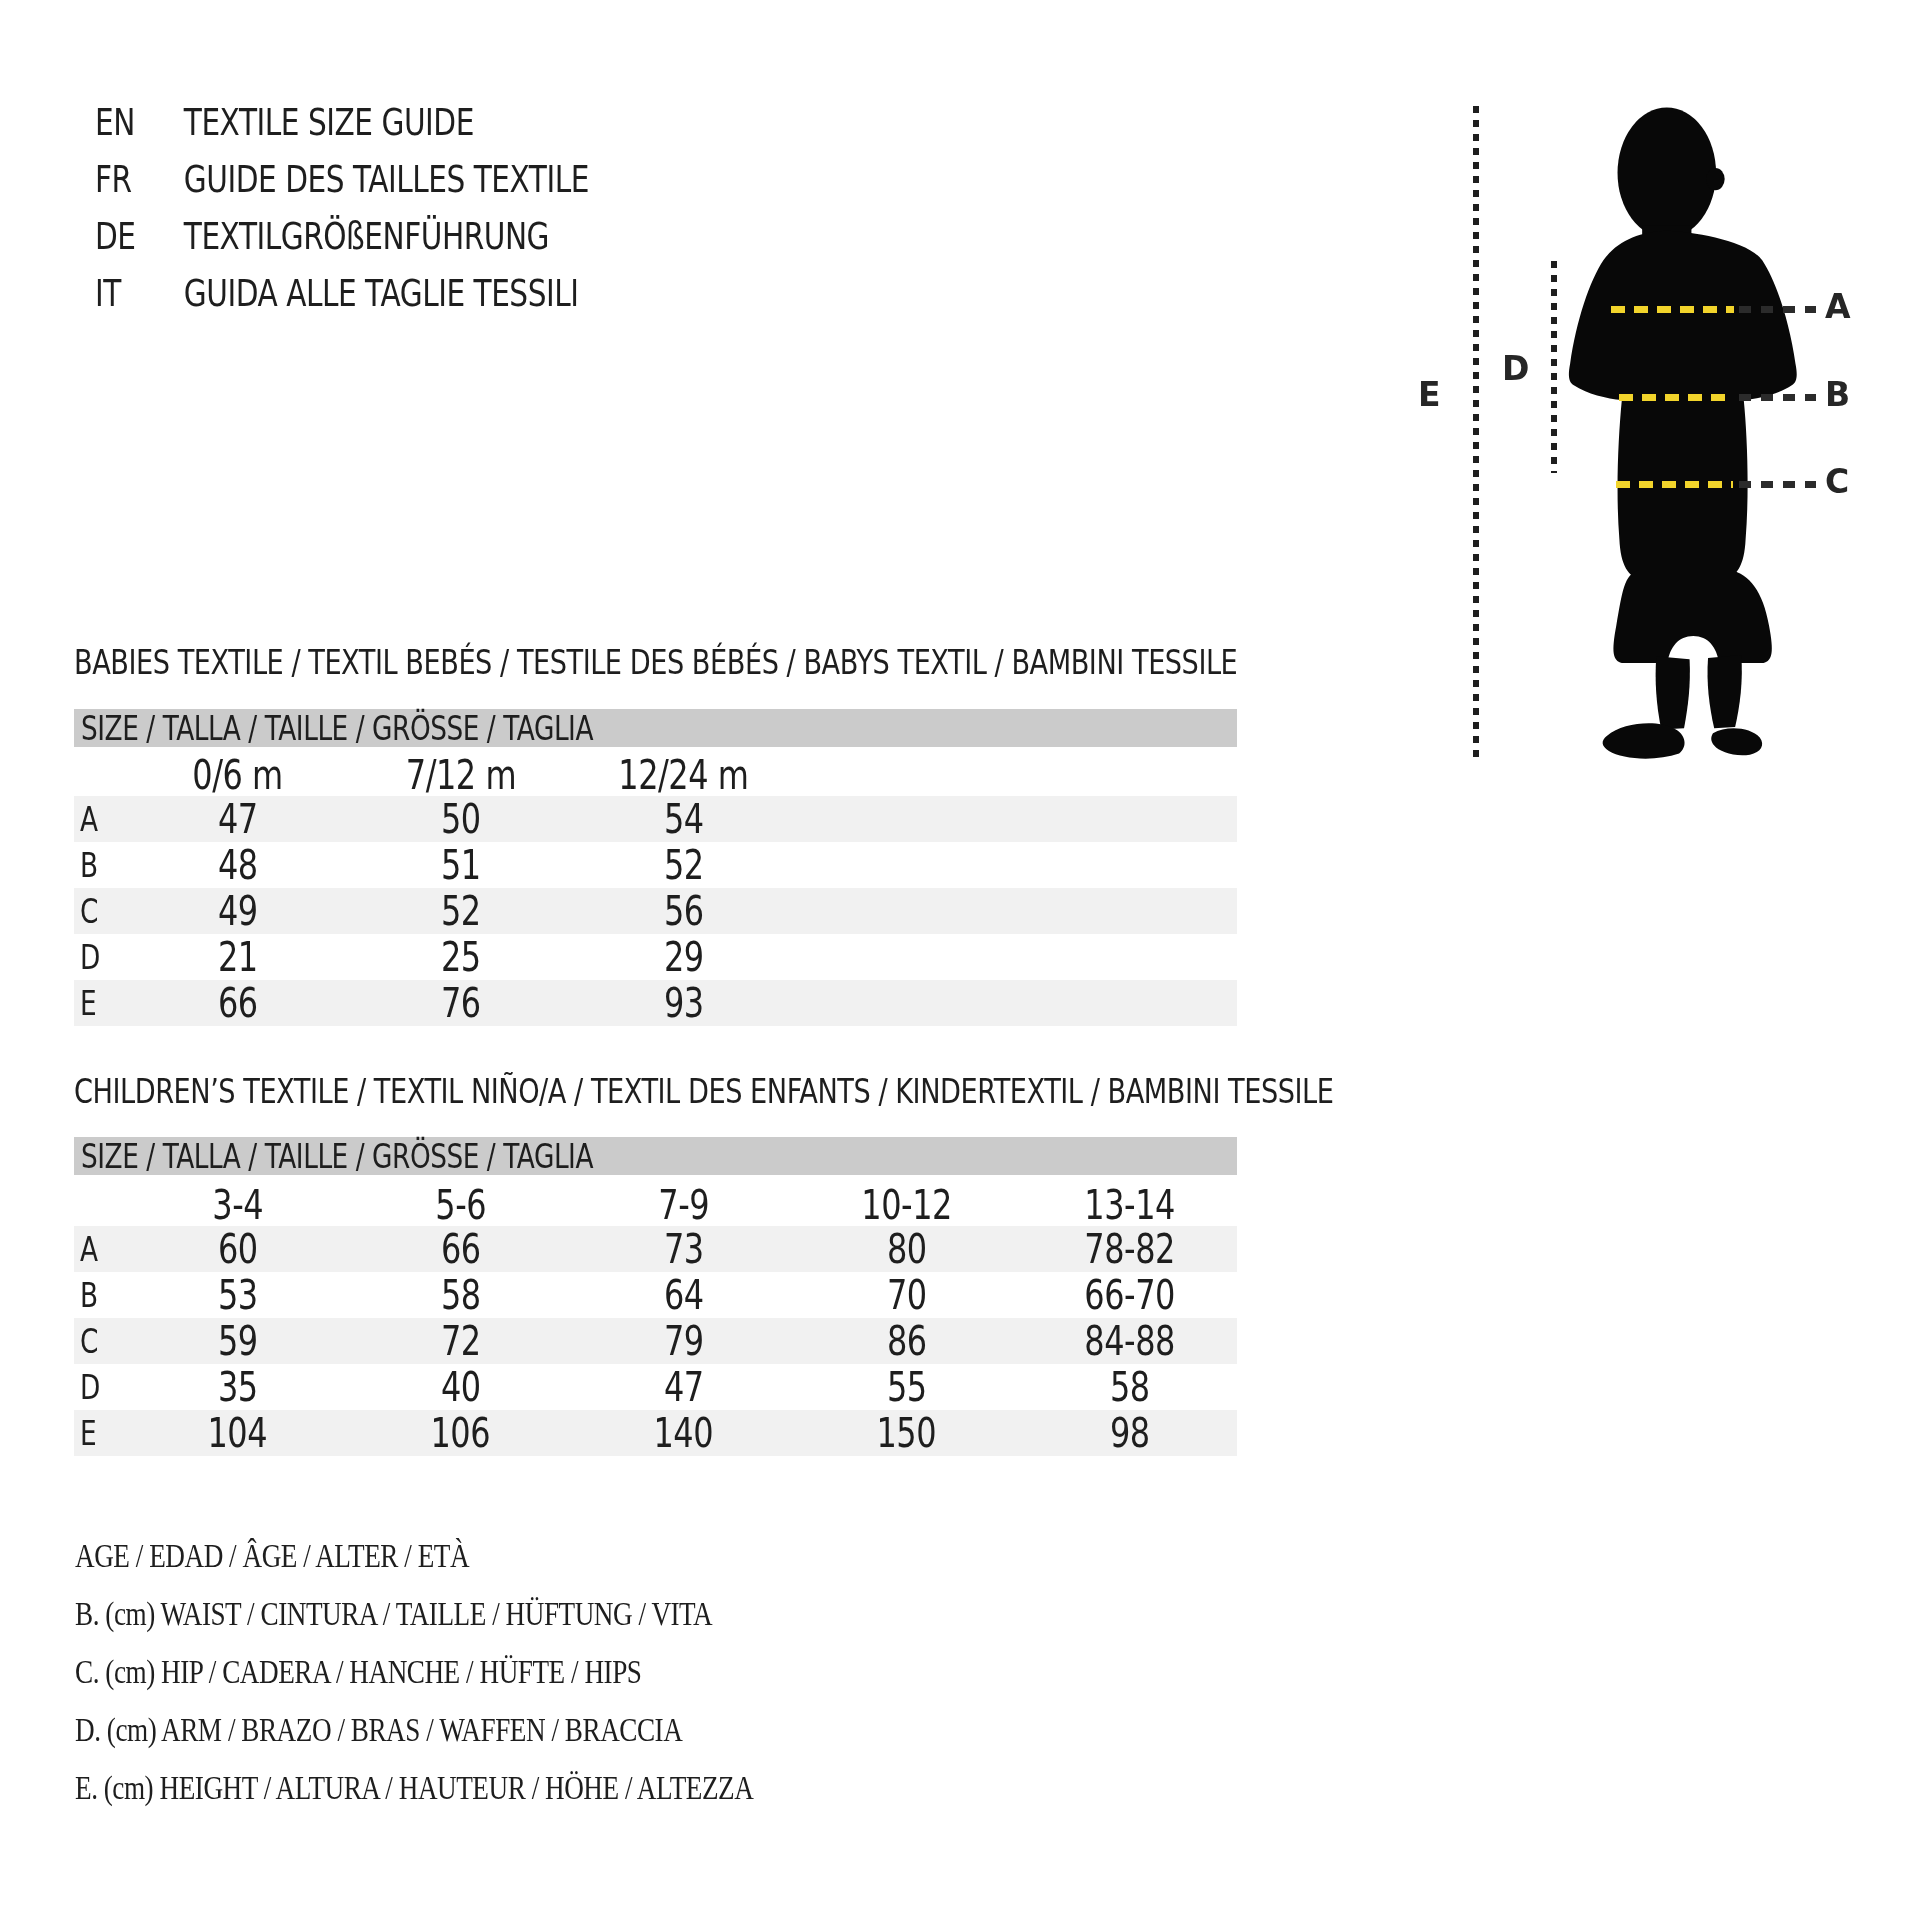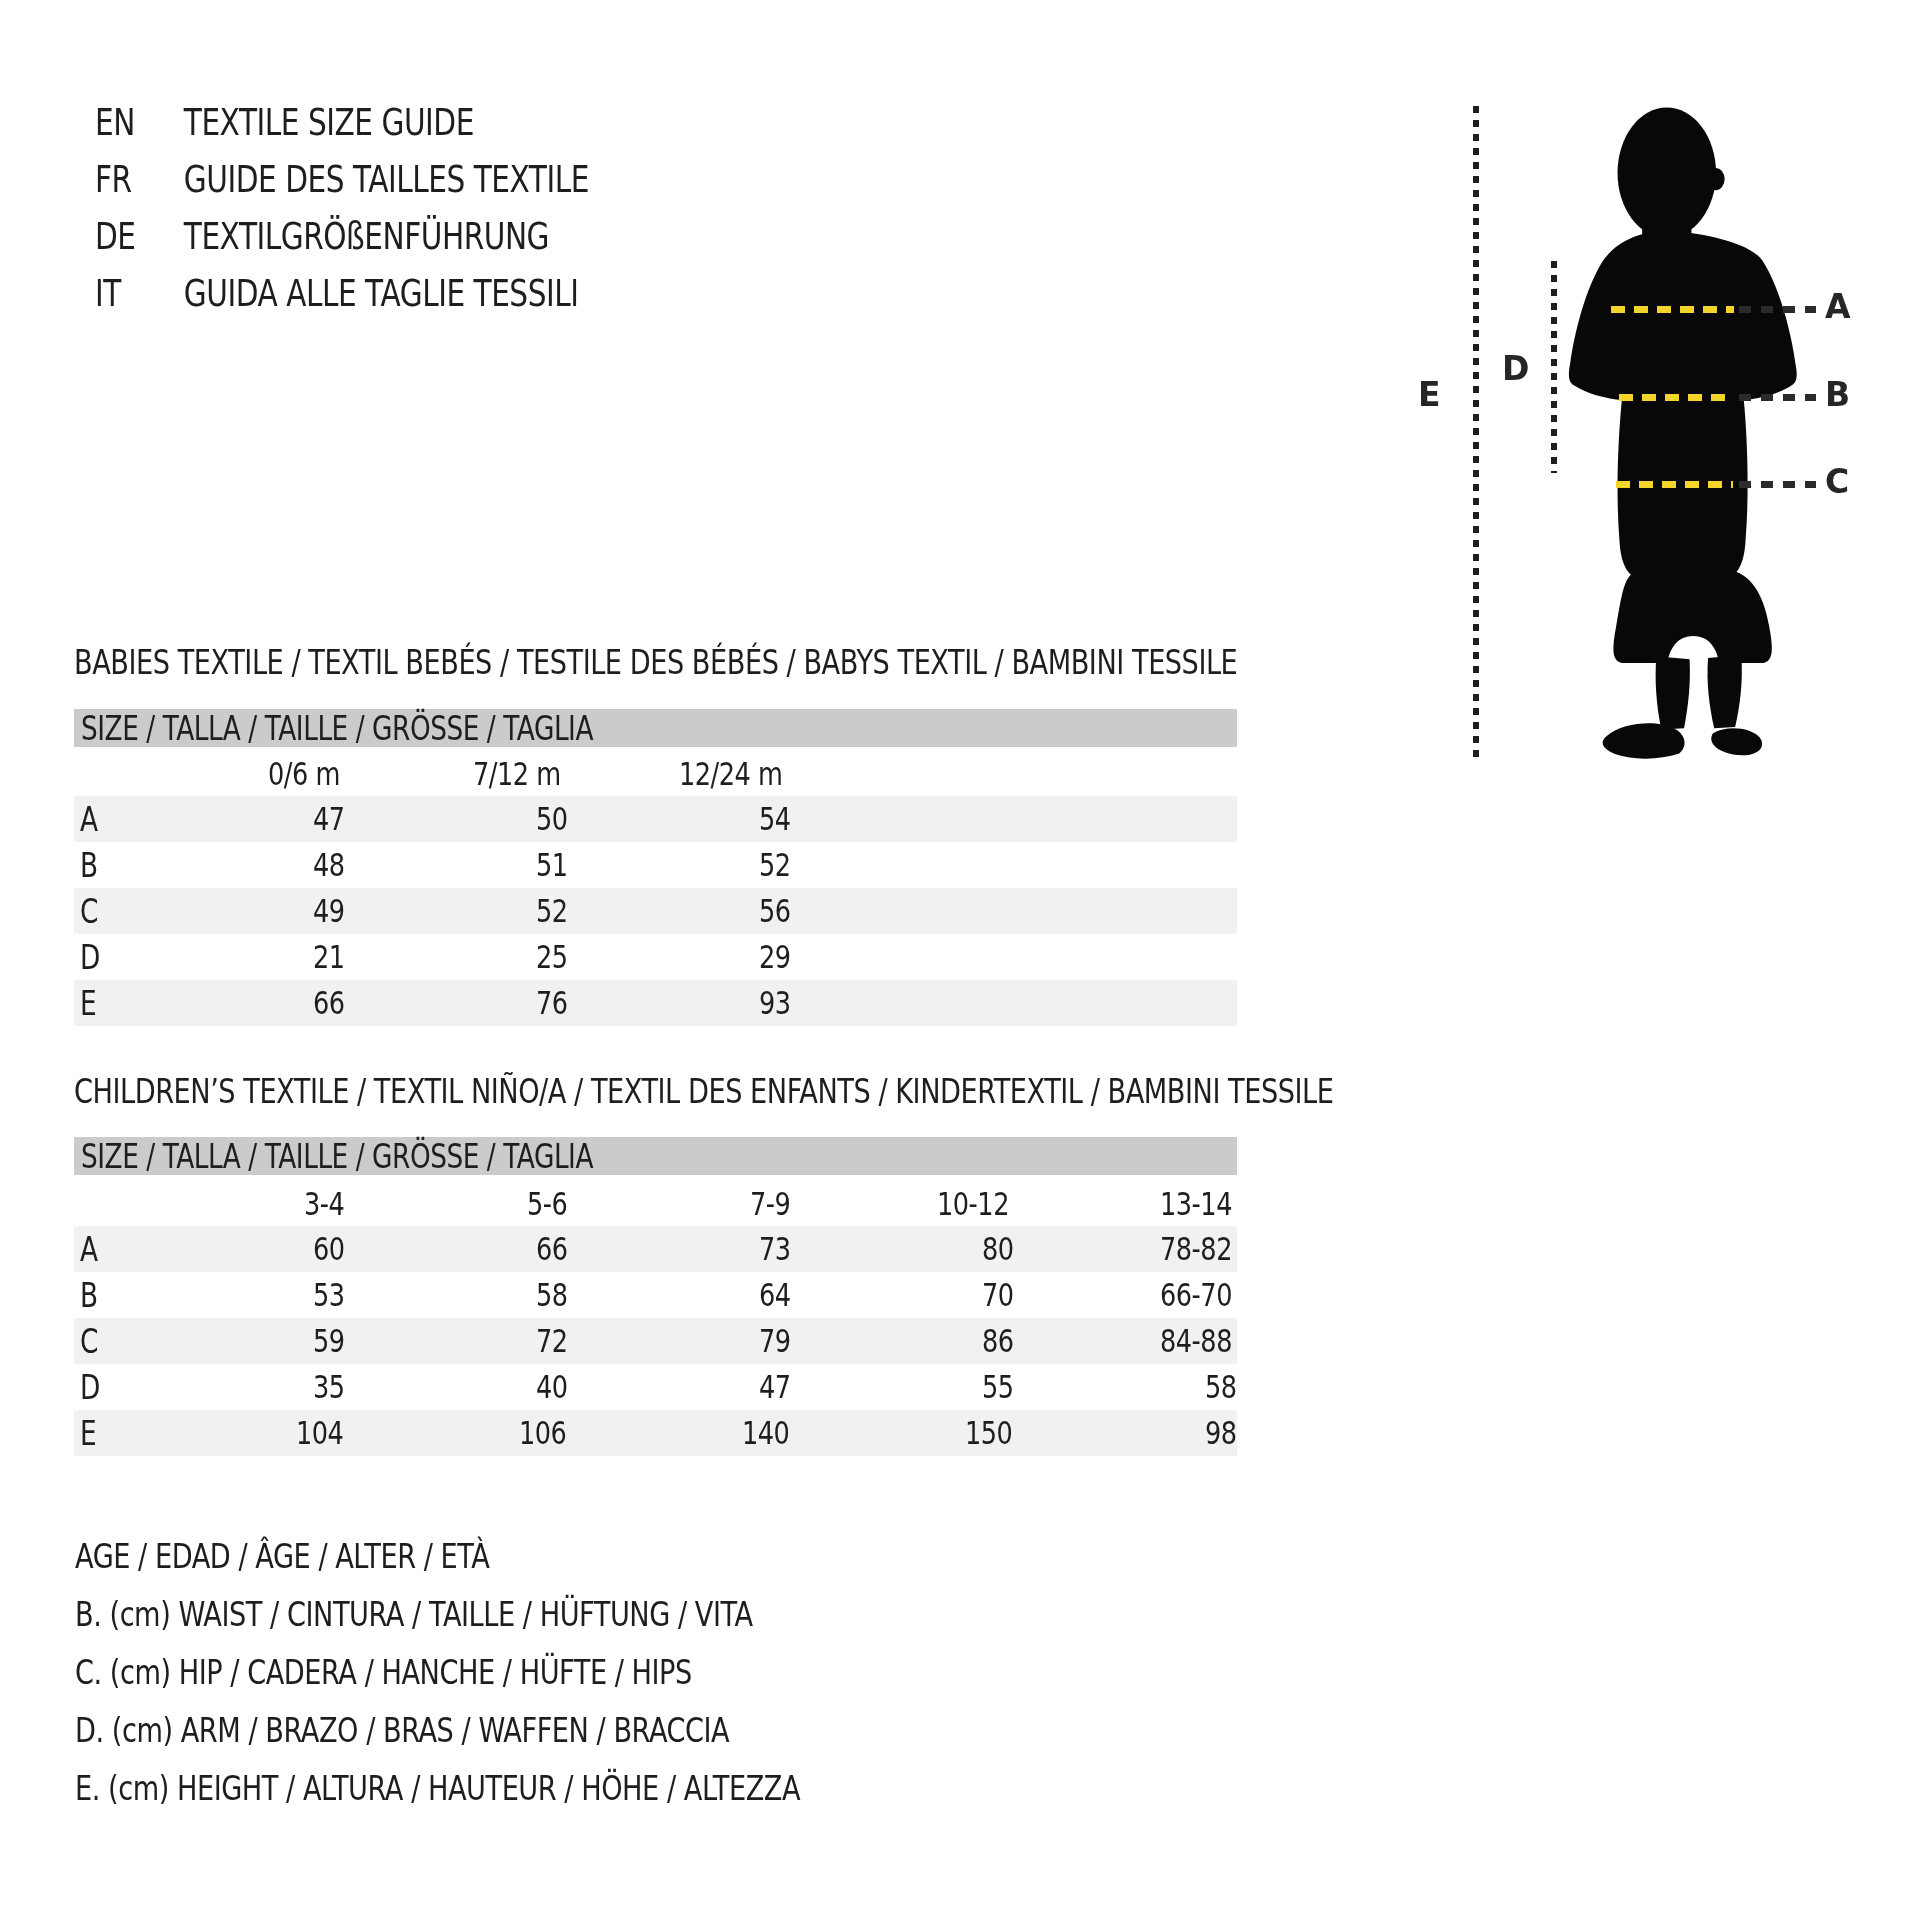--- a/index.html
+++ b/index.html
@@ -26,25 +26,25 @@
     display:flex;align-items:center;padding-left:7.4px;box-sizing:border-box;font-size:33px;
   }
 
   
   .tbl{position:absolute;left:74px;width:1163px;}
   .trow{display:grid;height:46px;align-items:center;}
   .grid-b{grid-template-columns:52px 223px 223px 223px auto;}
   .grid-c{grid-template-columns:52px 223px 223px 223px 223px 223px auto;}
   .thead{height:44px;}
   .alt{background:#f1f1f1;}
-  .cell{text-align:right;font-size:32px;}
+  .cell{text-align:center;font-size:40px;}
   .rl{text-align:left;padding-left:6.2px;font-size:33px;}
 
   
-  .legend{position:absolute;left:75px;top:1527px;}
+  .legend{position:absolute;left:75px;top:1527px;font-family:Liberation Serif, serif;}
   .legend-line{height:58px;display:flex;align-items:center;font-size:34px;}
 
   
   .fig-svg{position:absolute;left:1565px;top:99px;width:259px;height:665px;}
   .dash-y{position:absolute;height:6.8px;background:repeating-linear-gradient(90deg,#f2d42b 0 13.6px,transparent 13.6px 23px);}
   .dash-k{position:absolute;height:6.8px;background:repeating-linear-gradient(90deg,#2b2b2b 0 12.3px,transparent 12.3px 22px);}
   .dot-v{position:absolute;width:6.2px;background:repeating-linear-gradient(180deg,#1e1e1e 0 6.8px,transparent 6.8px 14px);}
   .m-label{position:absolute;font-size:33px;font-weight:bold;color:#262626;line-height:37px;}
 </style>
 </head>

